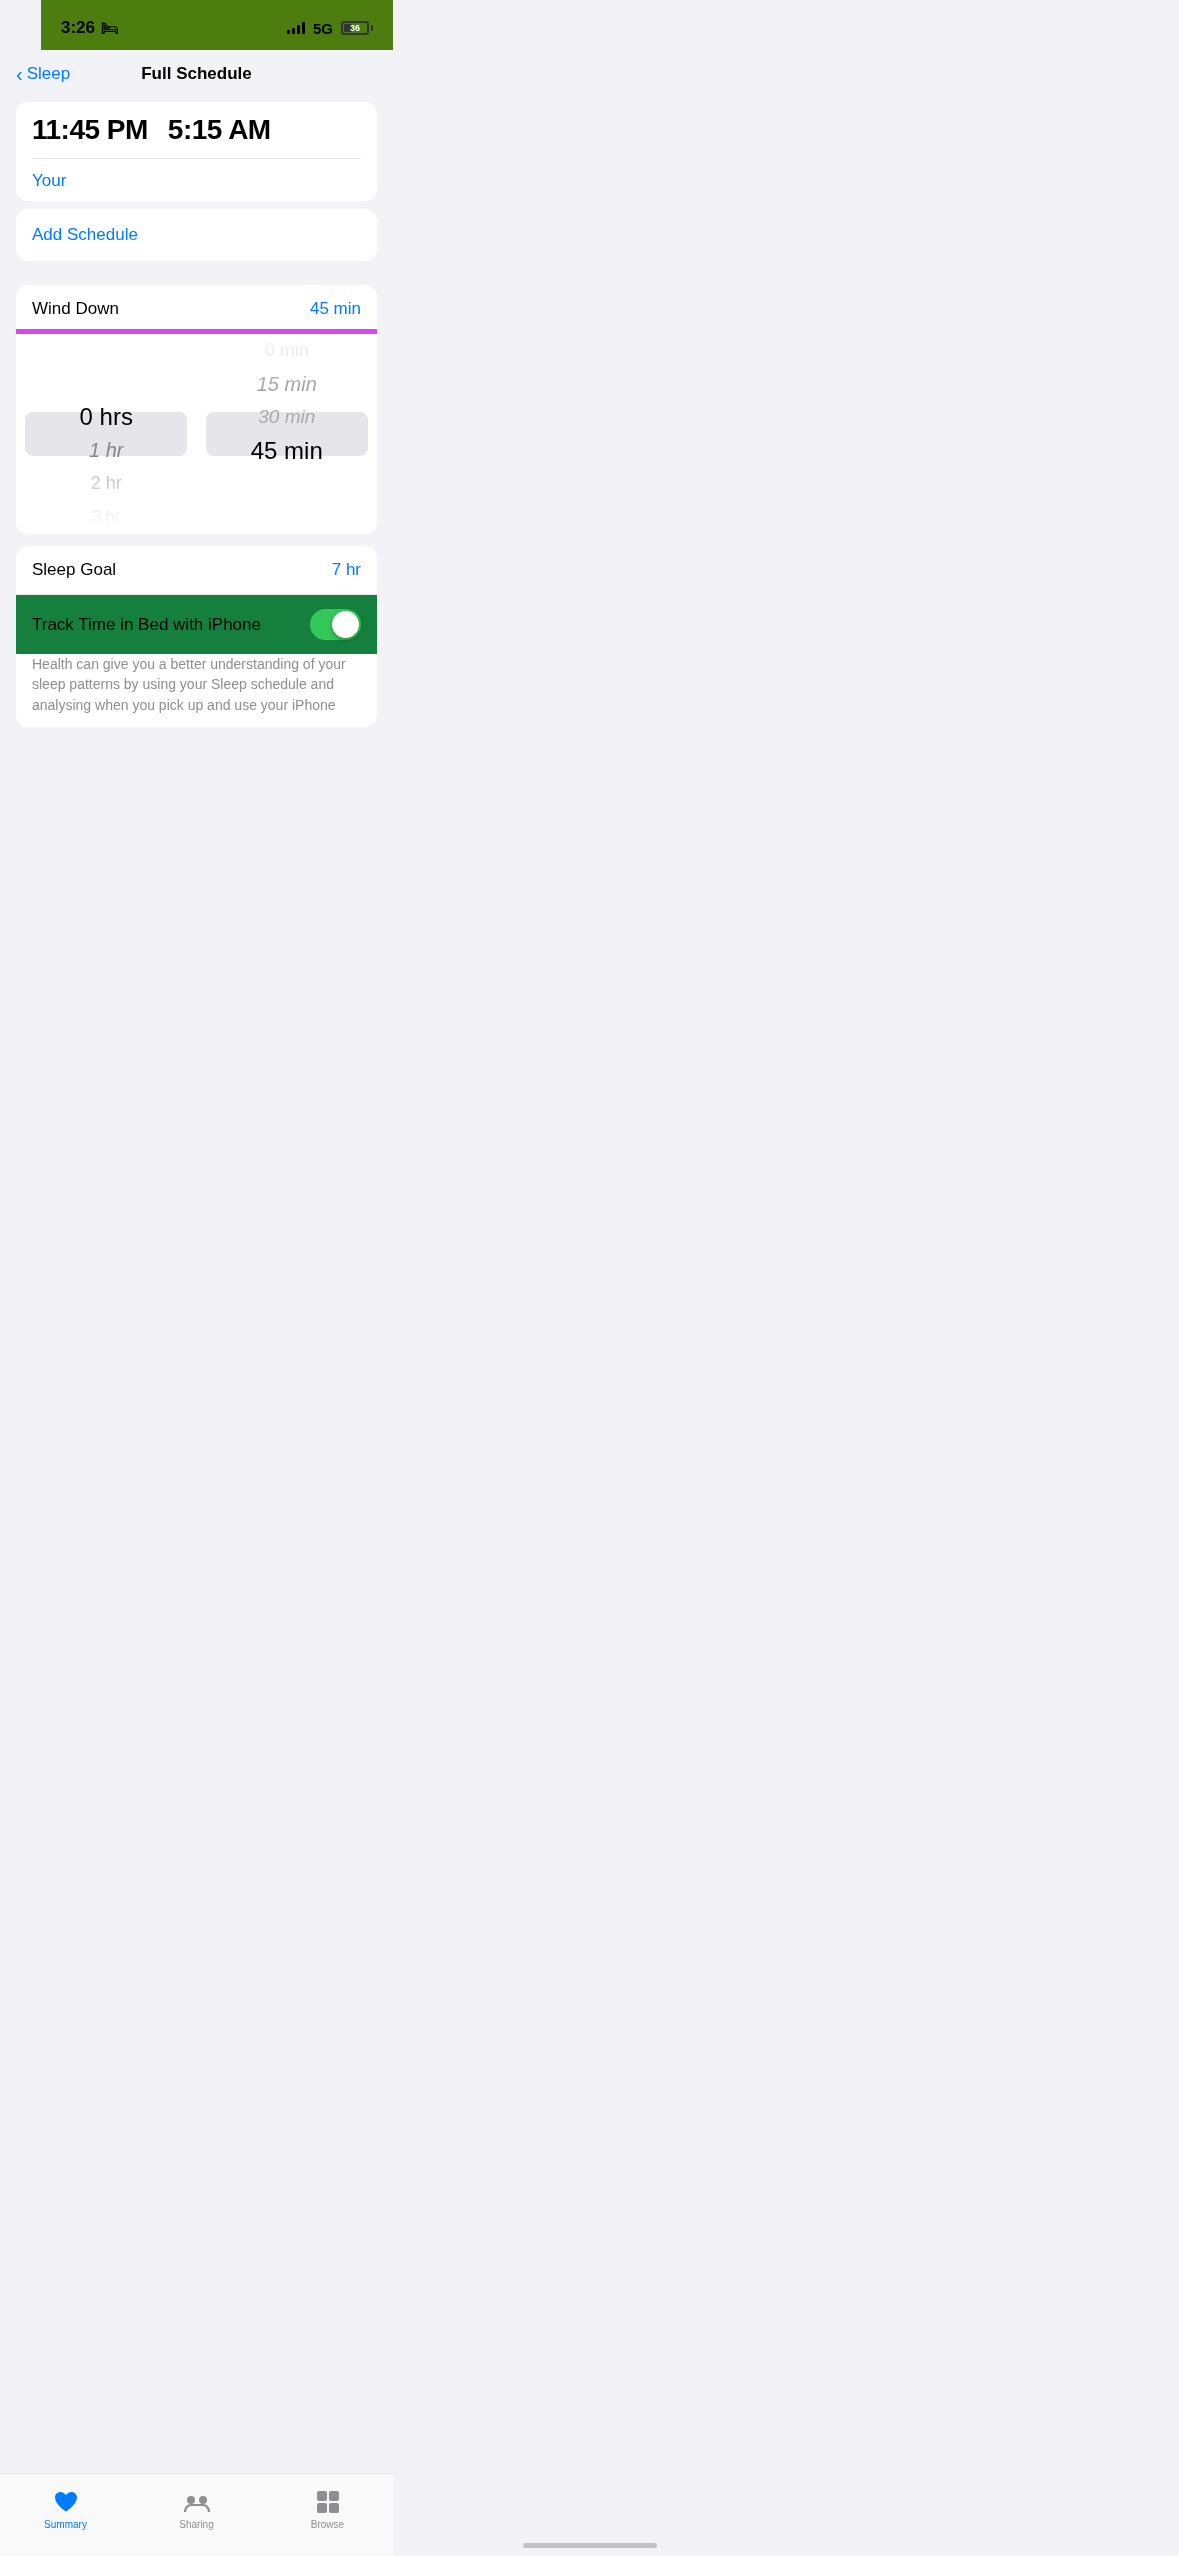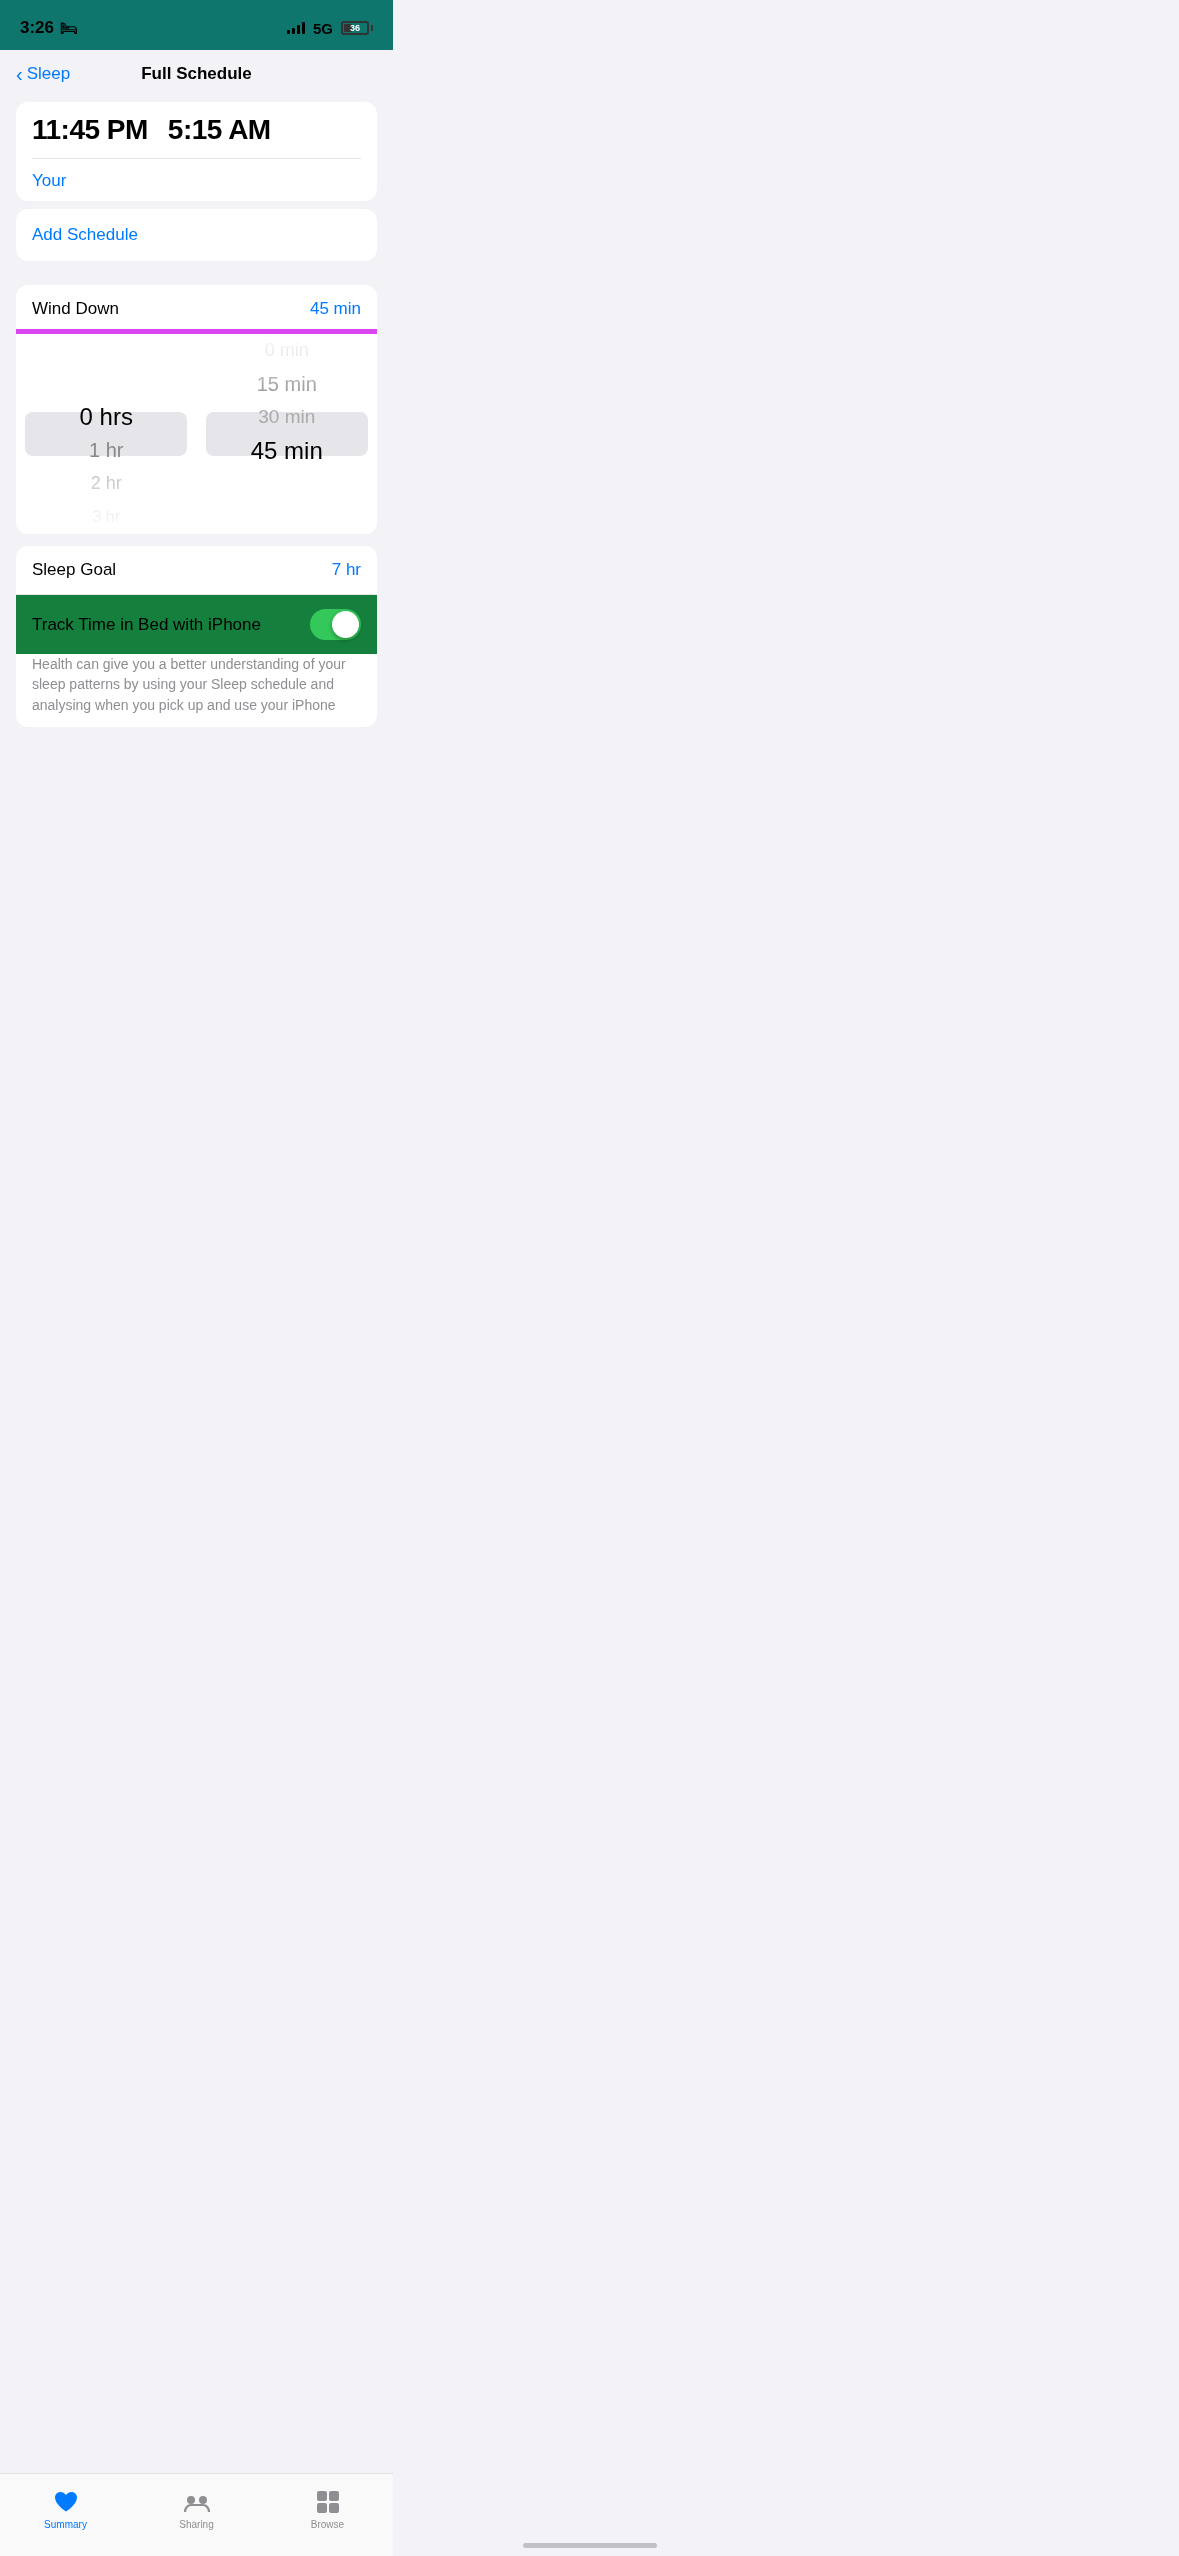--- a/index.html
+++ b/index.html
@@ -9,26 +9,27 @@
       width: 393px;
       min-height: 852px;
       background: #f2f2f7;
       font-family: -apple-system, 'SF Pro Display', 'Helvetica Neue', Arial, sans-serif;
       overflow-x: hidden;
       position: relative;
     }
 
     
     .status-bar {
-      background: #0f766e;
+      background: #4d7c0f;
       display: flex;
       justify-content: space-between;
       align-items: center;
       padding: 14px 20px 8px 20px;
       height: 50px;
+      margin-left: 41px;
     }
 
     .status-time {
       font-size: 17px;
       font-weight: 600;
       color: #000;
       display: flex;
       align-items: center;
       gap: 6px;
     }
@@ -276,20 +277,21 @@
 
     .picker-item.selected {
       font-size: 24px;
       font-weight: 400;
       color: #000;
     }
 
     .picker-item.faded-1 {
       color: #888;
       font-size: 20px;
+      font-style: italic;
     }
 
     .picker-item.faded-2 {
       color: #bbb;
       font-size: 18px;
     }
 
     .picker-item.faded-3 {
       color: #d0d0d0;
       font-size: 16px;

